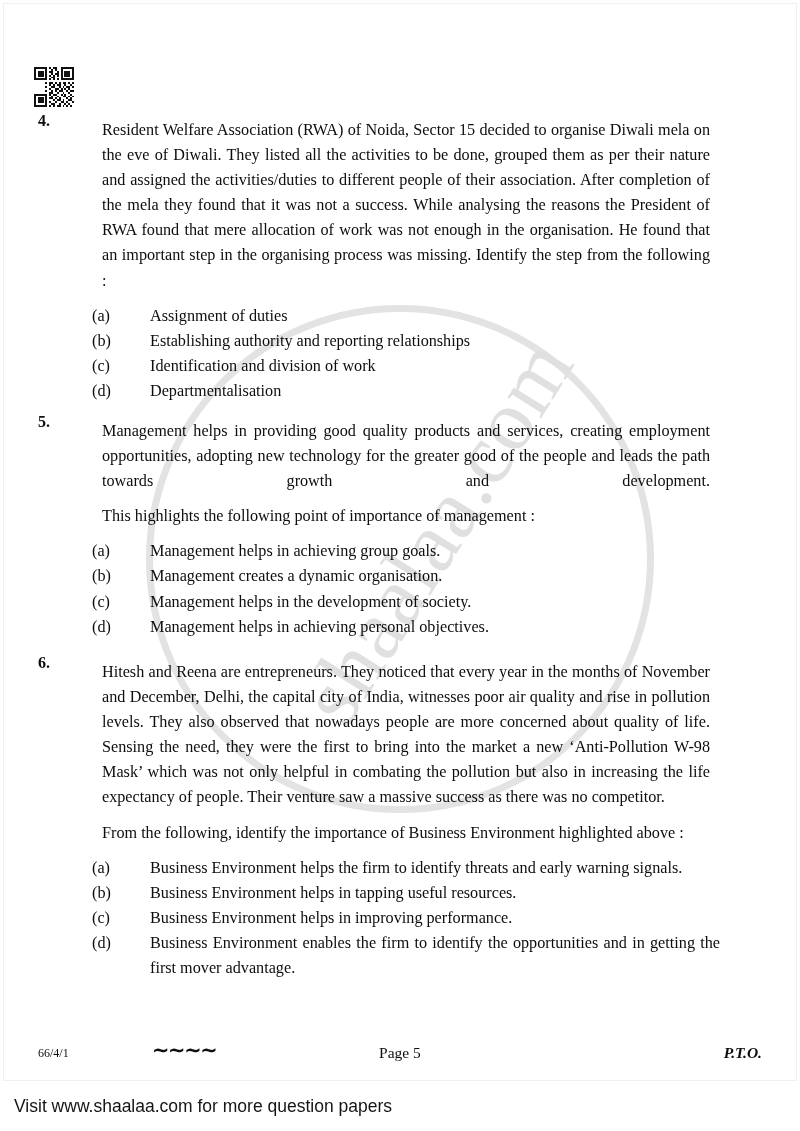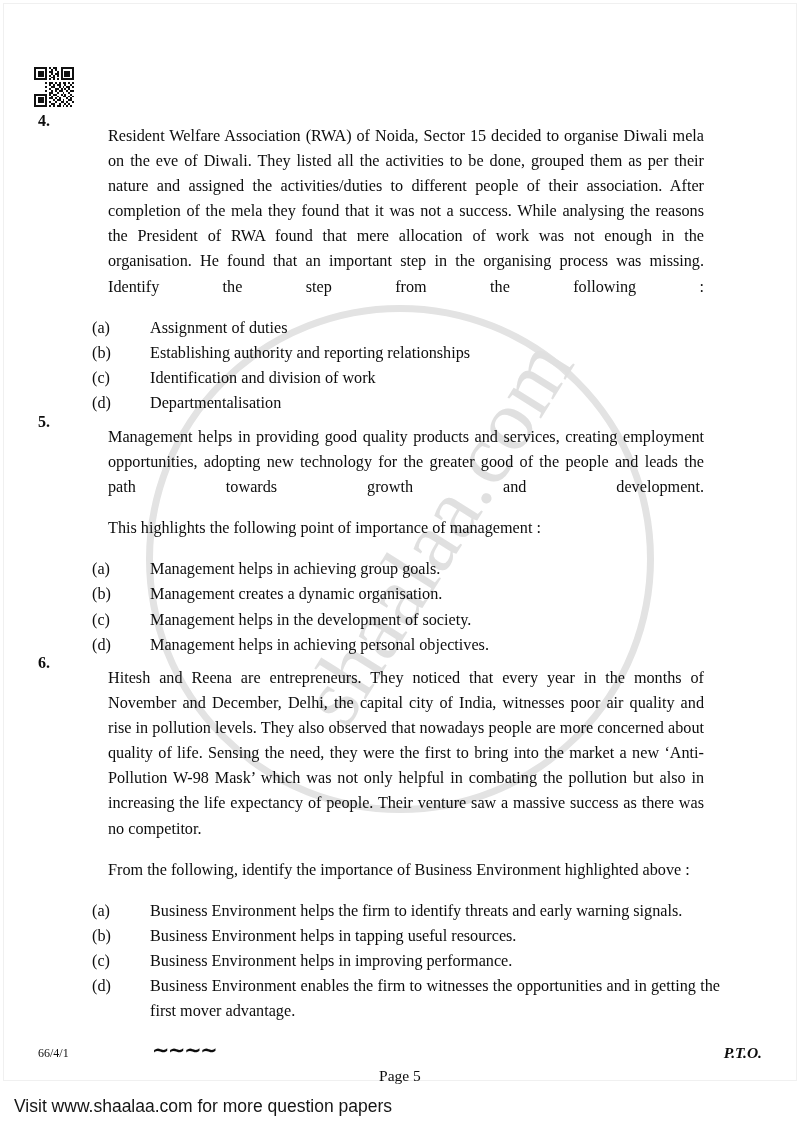--- a/index.html
+++ b/index.html
@@ -93,21 +93,21 @@
     line-height: 25px;
   }
   .q-body {
     margin-left: 54px;
   }
   .para {
     font-size: 16.2px;
     line-height: 25.1px;
     text-align: justify;
     text-justify: inter-word;
-    margin: 16px;
+    margin: 10px;
     hyphens: none;
   }
   
   .para.force-just {
     text-align-last: justify;
   }
   .para.normal-last {
     text-align-last: left;
   }
 
@@ -164,21 +164,20 @@
     font-family: "Liberation Sans", "DejaVu Sans", sans-serif;
   }
   #footer-page {
     position: absolute;
     left: 0;
     top: 0;
     width: 800px;
     text-align: center;
     font-size: 15.5px;
     line-height: 22px;
-    margin-top: 23px;
   }
   #footer-pto {
     position: absolute;
     right: 38px;
     top: 0;
     font-size: 15.5px;
     line-height: 22px;
     font-style: italic;
     font-weight: 600;
     text-align: center;
@@ -392,21 +391,21 @@
           <li class="opt">
             <span class="opt-label">(b)</span>
             <span>Business Environment helps in tapping useful resources.</span>
           </li>
           <li class="opt">
             <span class="opt-label">(c)</span>
             <span>Business Environment helps in improving performance.</span>
           </li>
           <li class="opt two-line">
             <span class="opt-label">(d)</span>
-            <span>Business Environment enables the firm to witnesses the opportunities and in getting the first mover advantage.</span>
+            <span>Business Environment enables the firm to identify the opportunities and in getting the first mover advantage.</span>
           </li>
         </ul>
       </div>
     </div>
 
   </div>
 
   <div id="footer">
     <div id="footer-code">66/4/1</div>
     <div id="footer-wave">∼∼∼∼</div>

